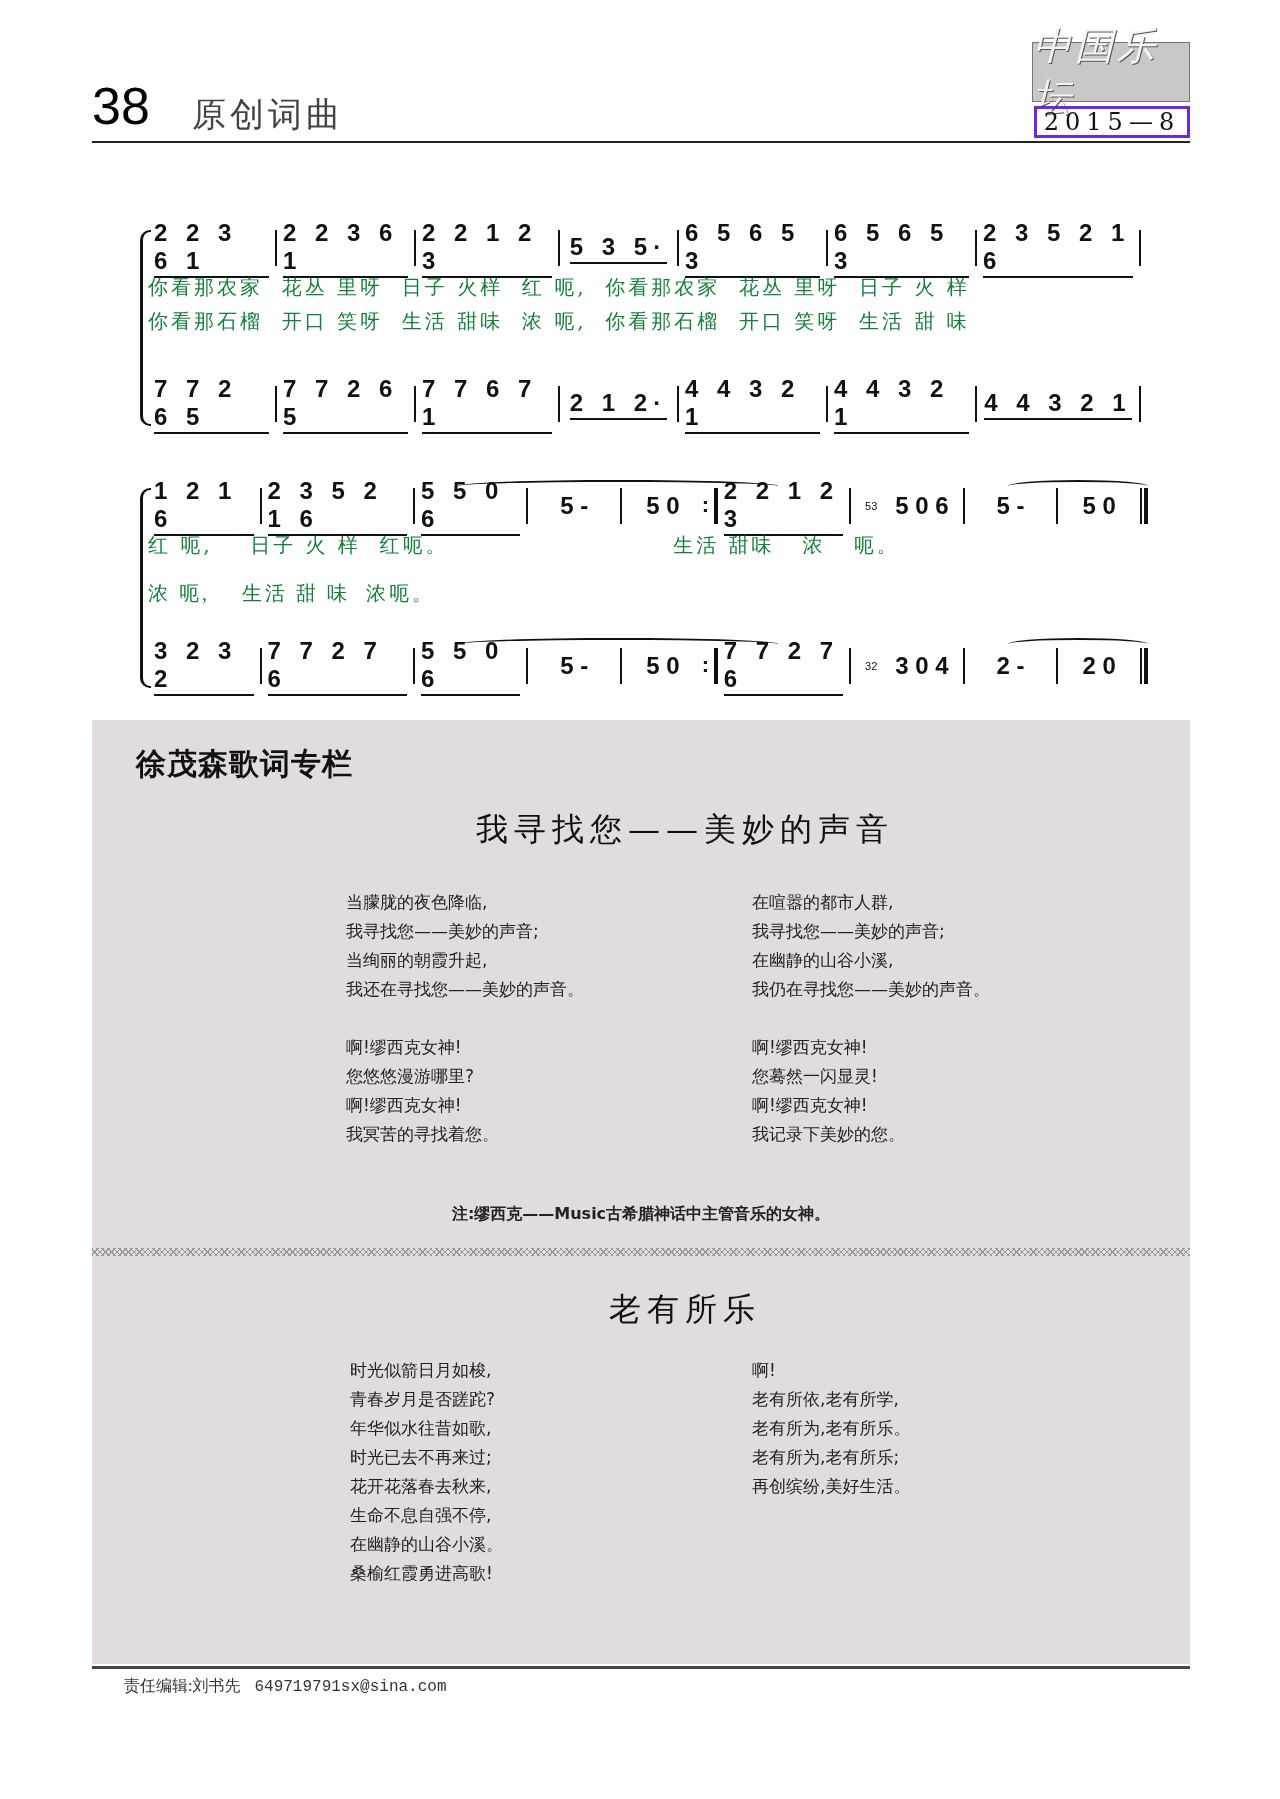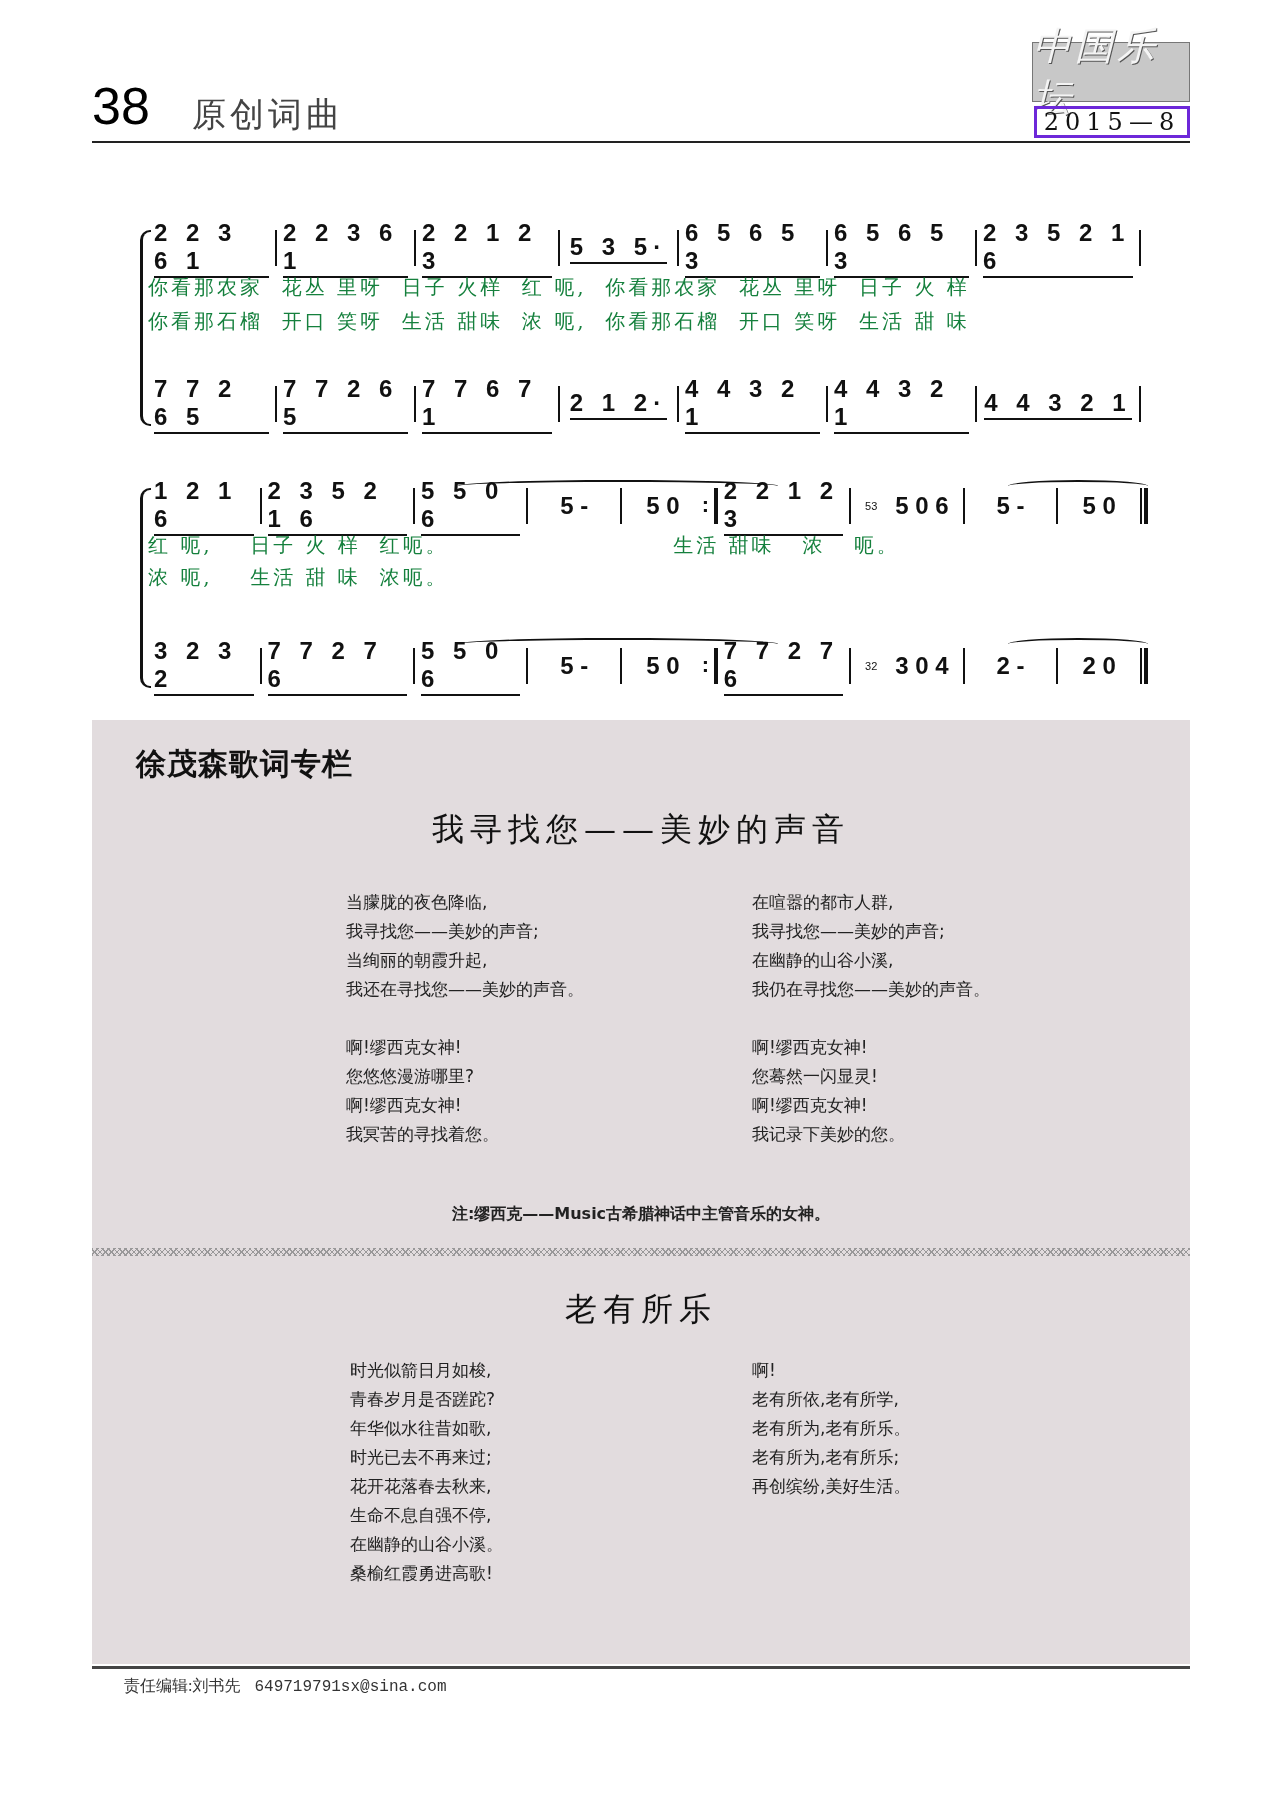--- a/index.html
+++ b/index.html
@@ -24,21 +24,21 @@
   .bar.repeat { width:14px; height:36px; position:relative; background:none; }
   .bar.repeat::before { content:":"; position:absolute; left:-2px; top:4px; font-size:22px; }
   .bar.repeat::after { content:""; position:absolute; right:0; top:0; width:4px; height:36px; background:#111; box-shadow:-5px 0 0 -2px #111; }
   .lyric { position:absolute; left:0; font-size:20px; letter-spacing:3px; white-space:pre; color:#15803d; }
   .grace { font-size:11px; vertical-align:super; font-weight:normal; margin-right:2px; }
   .tie { position:absolute; height:10px; border-top:2px solid #111; border-radius:50% 50% 0 0; }
 
   
   .panel { position:absolute; left:92px; top:720px; width:1098px; height:944px; background:#e2dcde; }
   .col-title { position:absolute; left:44px; top:24px; font-family:"DejaVu Sans", sans-serif; font-weight:bold; font-size:30px; letter-spacing:1px; }
-  .poem-title { position:absolute; left:0; width:1098px; text-align:center; font-size:32px; letter-spacing:6px; color:#111; }
+  .poem-title { position:absolute; left:0; width:1098px; text-align:center; font-size:32px; letter-spacing:6px; color:#111;padding-left:44px; }
   .stanza { position:absolute; font-size:17px; line-height:29px; color:#222; font-family:"DejaVu Sans", sans-serif; }
   .stanza div { white-space:pre; }
   .note { position:absolute; left:0; width:1098px; text-align:center; top:484px; font-size:16px; font-family:"DejaVu Sans", sans-serif; font-weight:bold; color:#222; }
   .divider { position:absolute; left:0; top:528px; width:1098px; height:8px; background:repeating-linear-gradient(135deg, #888 0 1px, transparent 1px 4px), repeating-linear-gradient(45deg, #888 0 1px, transparent 1px 4px); opacity:0.8; }
 
   .foot-rule { position:absolute; left:92px; top:1666px; width:1098px; height:3px; background:#444; }
   .footer { position:absolute; left:124px; top:1676px; font-size:16px; color:#333; font-family:"Liberation Serif", serif; }
   .footer .email { font-family:Liberation Mono, monospace; margin-left:14px; }
 </style>
 </head>
@@ -155,21 +155,21 @@
     <div class="measure" style="width:80px;">
         <span>5 -</span>
       </div>
     <div class="bar"></div>
     <div class="measure" style="width:70px;">
         <span>5 0</span>
       </div>
     <div class="bar double"></div>
   </div>
   <div class="lyric" style="top:44px;">红 呃,    日子 火 样  红呃。                        生活 甜味   浓   呃。</div>
-  <div class="lyric" style="top:76px;">浓 呃,    生活 甜 味  浓呃。</div>
+  <div class="lyric" style="top:92px;font-family:Liberation Serif, serif;">浓 呃,    生活 甜 味  浓呃。</div>
   <div class="tie" style="left:310px; top:150px; width:320px;"></div>
   <div class="tie" style="left:860px; top:150px; width:140px;"></div>
   <div class="staff" style="top:160px;">
     <div class="measure" style="width:100px;">
         <span class="notes">3 2 3  2</span>
       </div>
     <div class="bar"></div>
     <div class="measure" style="width:140px;">
         <span class="notes">7 7 2 7  6</span>
       </div>

